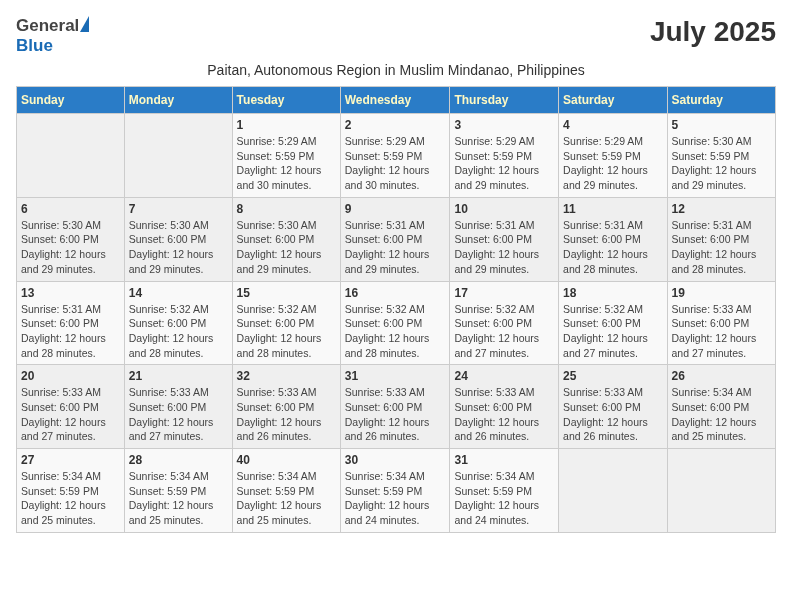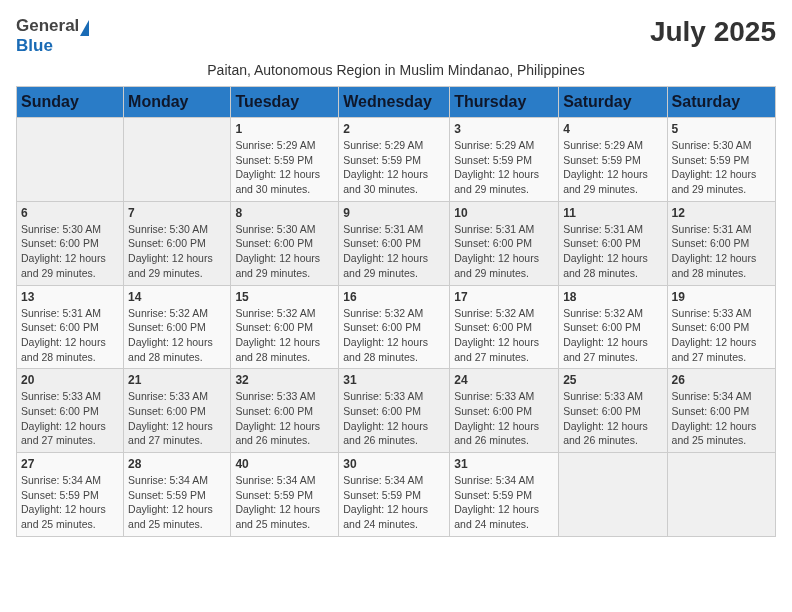--- a/index.html
+++ b/index.html
@@ -33,24 +33,24 @@
       color: #333;
       margin-bottom: 8px;
     }
     .calendar {
       width: 100%;
       border-collapse: collapse;
       font-size: 11px;
     }
     .calendar thead tr th {
       background-color: #2a7cc7;
-      color: #0f172a;
+      color: #fef9c3;
       padding: 6px 4px;
       text-align: left;
-      font-size: 16px;
+      font-size: 12px;
       border: 1px solid #ccc;
     }
     .calendar tbody tr td {
       border: 1px solid #ccc;
       vertical-align: top;
       padding: 4px;
       width: 113px;
       min-height: 80px;
       background: #fff;
     }
@@ -70,21 +70,21 @@
     .day-info {
       color: #444;
       font-size: 10.5px;
       line-height: 1.4;
     }
     .empty-cell {
       background: #f0f0f0 !important;
     }
     .logo-row {
       display: flex;
-      align-items: flex-end;
+      align-items: flex-start;
     }
     .logo-text-general {
       font-size: 17px;
       font-weight: bold;
       color: #444;
     }
     .logo-text-blue {
       font-size: 17px;
       font-weight: bold;
       color: #1a6bb5;

